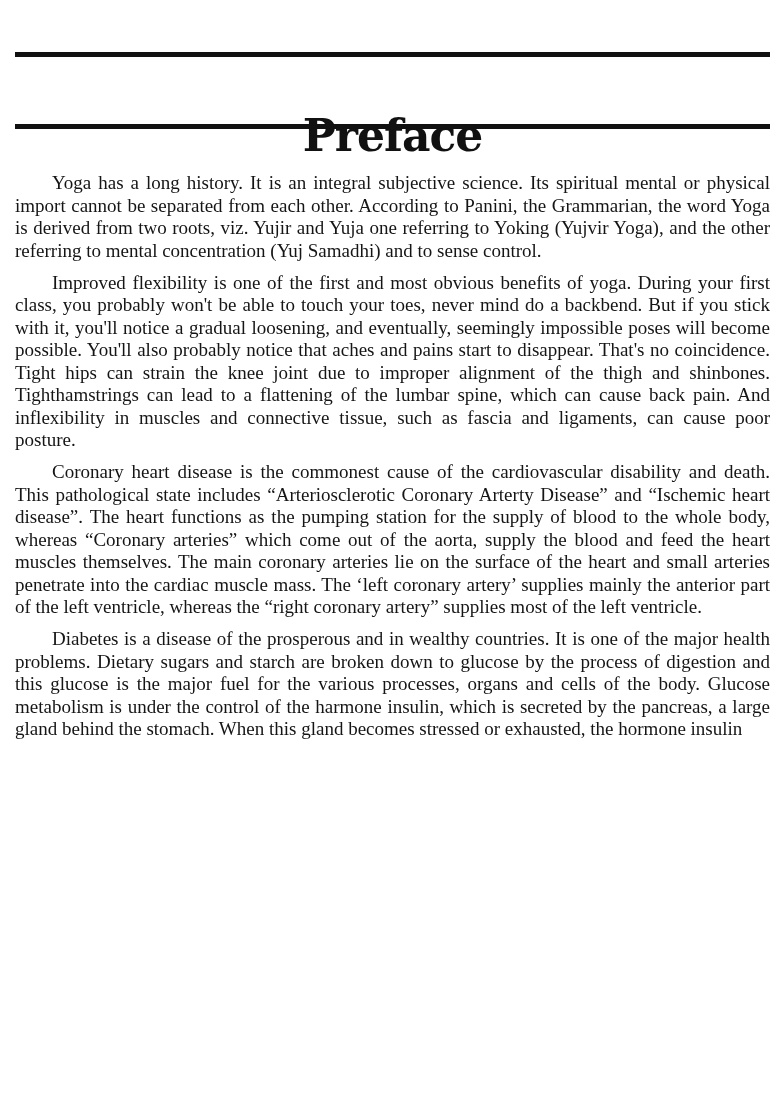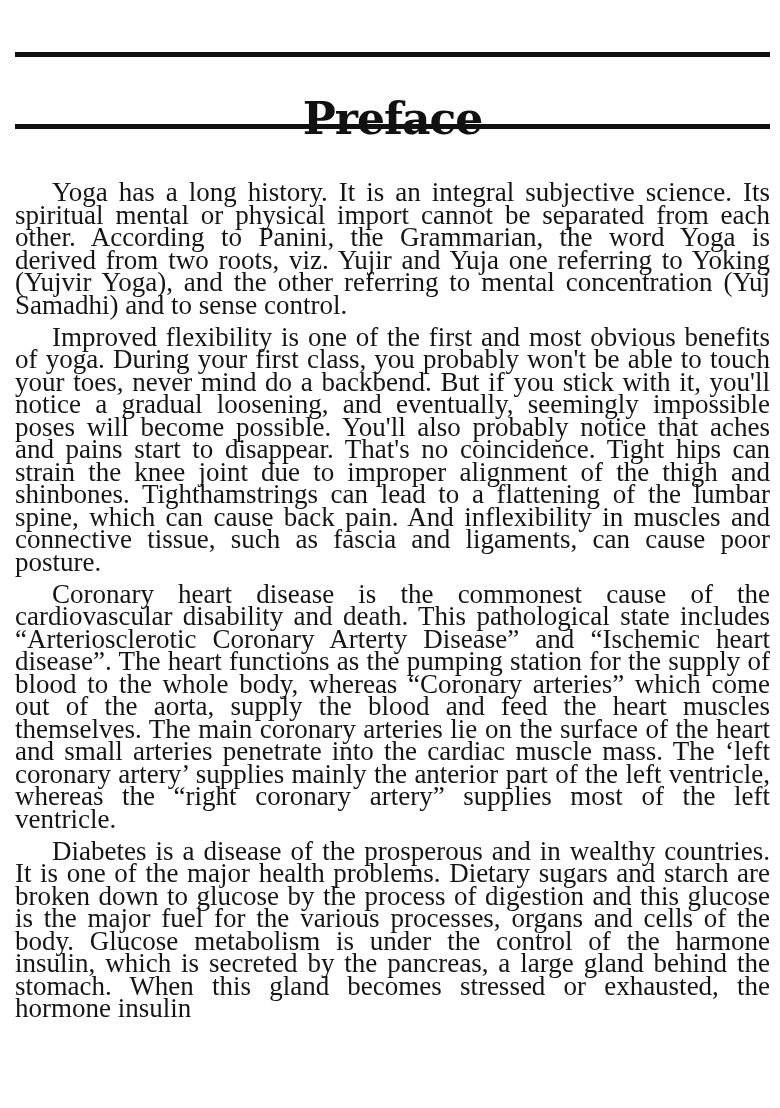--- a/index.html
+++ b/index.html
@@ -24,38 +24,38 @@
       position: absolute;
       left: 0;
       width: 755px;
       height: 5px;
       background: #111111;
     }
     .rule.top { top: 52px; }
     .rule.bottom { top: 124px; }
     .title {
       position: absolute;
-      top: 60px;
+      top: 77px;
       left: 0;
       width: 755px;
       text-align: center;
       font-family: "DejaVu Serif", "Liberation Serif", serif;
       font-weight: bold;
       font-size: 44px;
       line-height: 60px;
       letter-spacing: -1px;
       color: #111111;
     }
     .body-text {
       position: absolute;
-      top: 181px;
+      top: 172px;
       left: 0;
       width: 755px;
       font-family: "Liberation Serif", "DejaVu Serif", serif;
-      font-size: 27px;
+      font-size: 19px;
       line-height: 22.5px;
       text-align: justify;
       color: #151515;
     }
     .para {
       margin: 0 0 9.5px 0;
       text-indent: 37px;
       hyphens: none;
     }
   </style>

